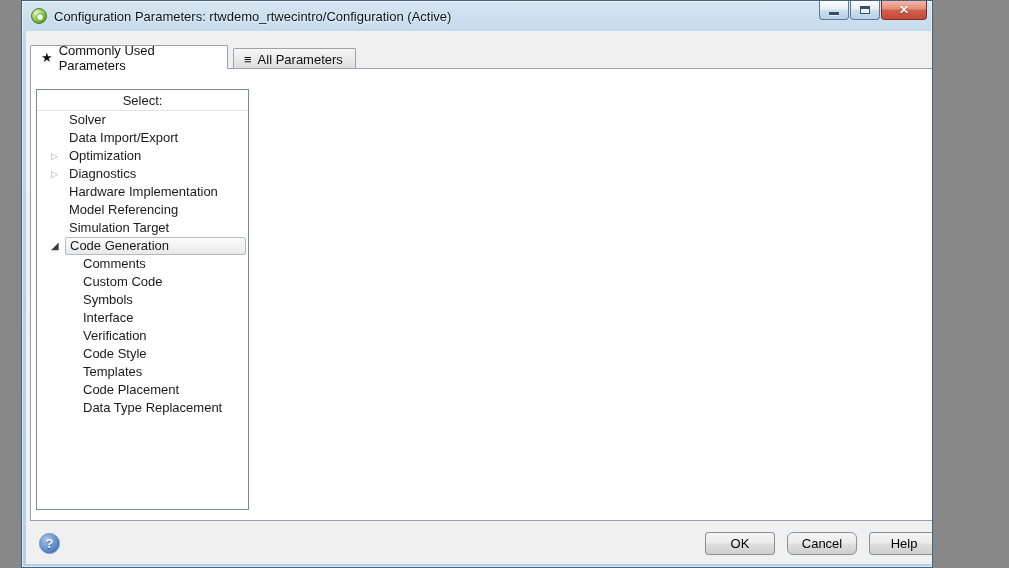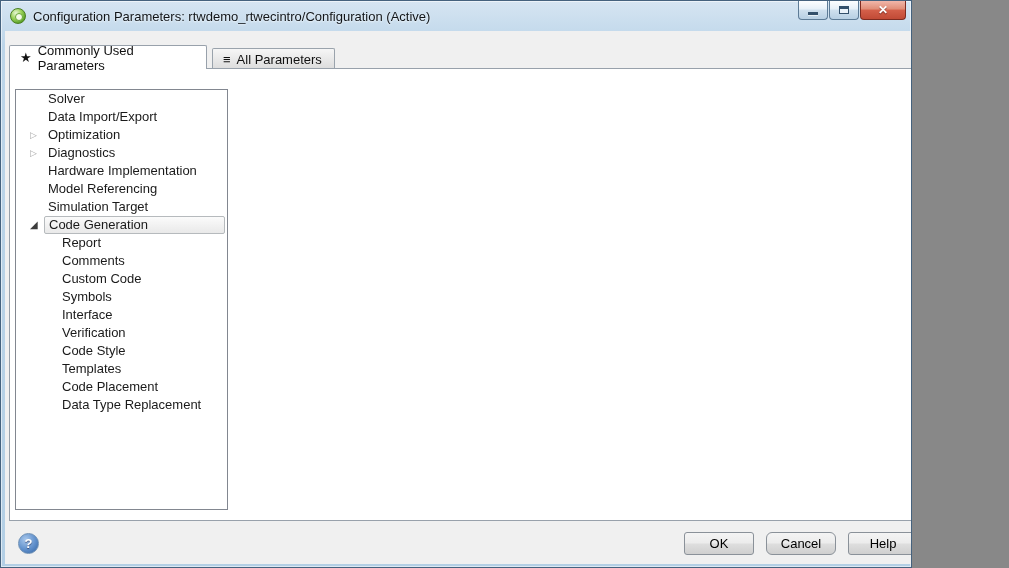--- a/index.html
+++ b/index.html
@@ -5,20 +5,21 @@
   * { margin:0; padding:0; box-sizing:border-box; }
   html,body { background:#888; }
   body { font-family:"Liberation Sans", sans-serif; }
 
   .window{
     position:relative; width:912px; height:568px;
     border:1px solid #45627e;
     background:linear-gradient(to bottom,#d6e5f2 0%,#bcd5e9 8%,#b3cfe5 100%);
     box-shadow:inset 0 0 0 1px rgba(255,255,255,.55);
     overflow:hidden;
+    margin-left:21px;
   }
   .titlebar{ position:absolute; left:0; top:0; right:0; height:30px; display:flex; align-items:center; padding-left:9px; }
   .app-icon{ width:16px; height:16px; border-radius:50%;
     background:radial-gradient(circle at 35% 30%, #e9f7d8 0%, #9ed45e 40%, #5ca32a 75%, #3f7d1a 100%);
     border:1px solid #4a7f22; position:relative; }
   .app-icon::after{ content:""; position:absolute; left:4px; top:4px; width:6px; height:6px; border-radius:50%;
     background:#f4fbe9; border:1px solid #6aa839; }
   .title-text{ margin-left:7px; font-size:13px; color:#101418; text-shadow:0 1px 2px rgba(255,255,255,.8); }
 
   .winbtn{ position:absolute; top:0; height:19px; border:1px solid #5d7b96; border-top:none;
@@ -135,20 +136,21 @@
       <span>Commonly Used Parameters</span>
     </div>
     <div class="tab inactive">
       <span class="ticon">≡</span>
       <span>All Parameters</span>
     </div>
 
     <div class="content-panel"></div>
 
     <div class="tree-panel">
+      <div class="tree-header">Select:</div>
       <div id="tree-rows">
           <div class="tree-row lvl1">
             <span class="expander"></span>
             <span class="tree-label">Solver</span>
           </div>
           <div class="tree-row lvl1">
             <span class="expander"></span>
             <span class="tree-label">Data Import/Export</span>
           </div>
           <div class="tree-row lvl1">
@@ -167,24 +169,20 @@
             <span class="expander"></span>
             <span class="tree-label">Model Referencing</span>
           </div>
           <div class="tree-row lvl1">
             <span class="expander"></span>
             <span class="tree-label">Simulation Target</span>
           </div>
           <div class="tree-row lvl1 selected">
             <span class="expander expanded">◢</span>
             <span class="tree-label">Code Generation</span>
-          </div>
-          <div class="tree-row lvl2">
-            <span class="expander"></span>
-            <span class="tree-label">Report</span>
           </div>
           <div class="tree-row lvl2">
             <span class="expander"></span>
             <span class="tree-label">Comments</span>
           </div>
           <div class="tree-row lvl2">
             <span class="expander"></span>
             <span class="tree-label">Custom Code</span>
           </div>
           <div class="tree-row lvl2">

